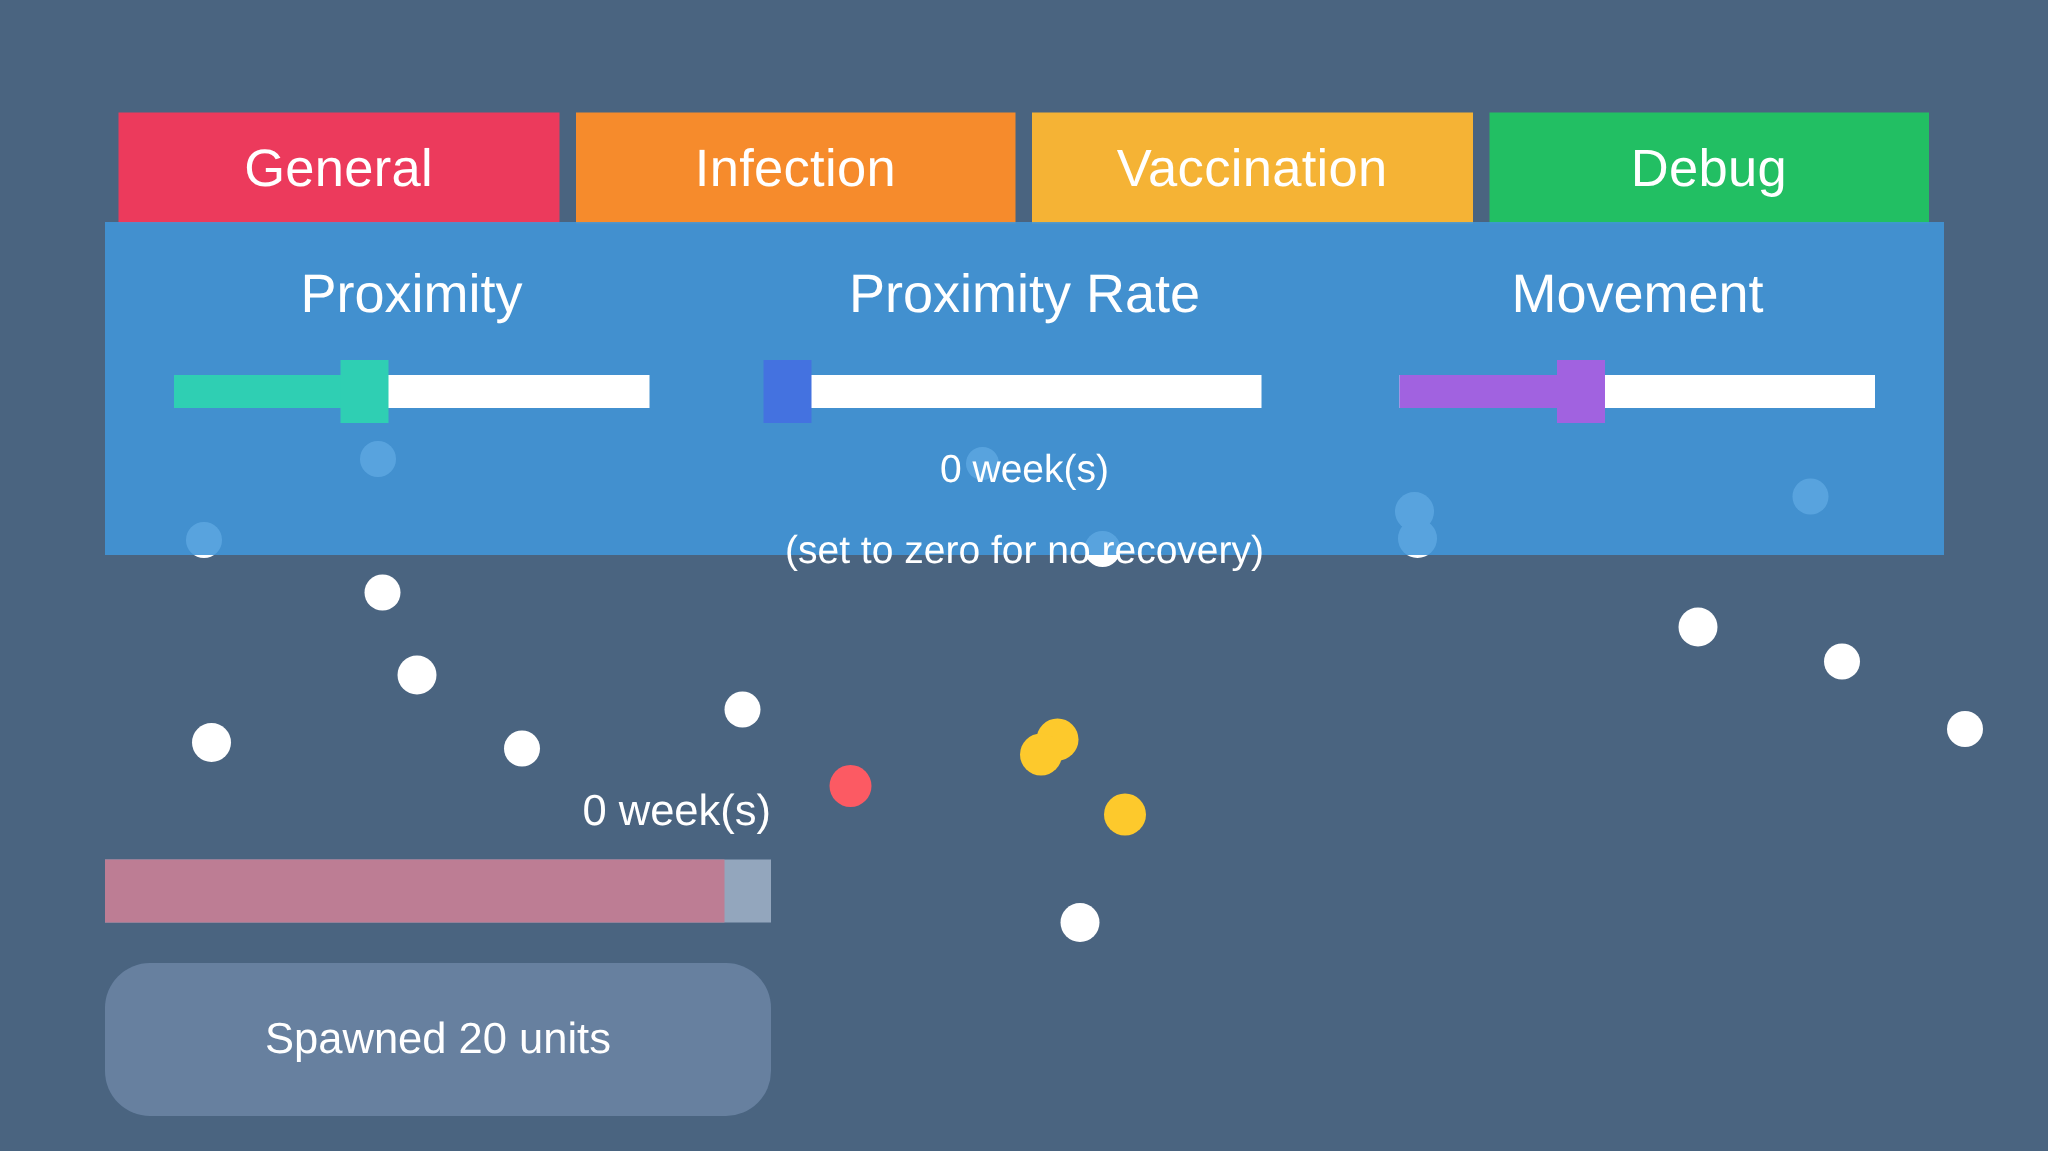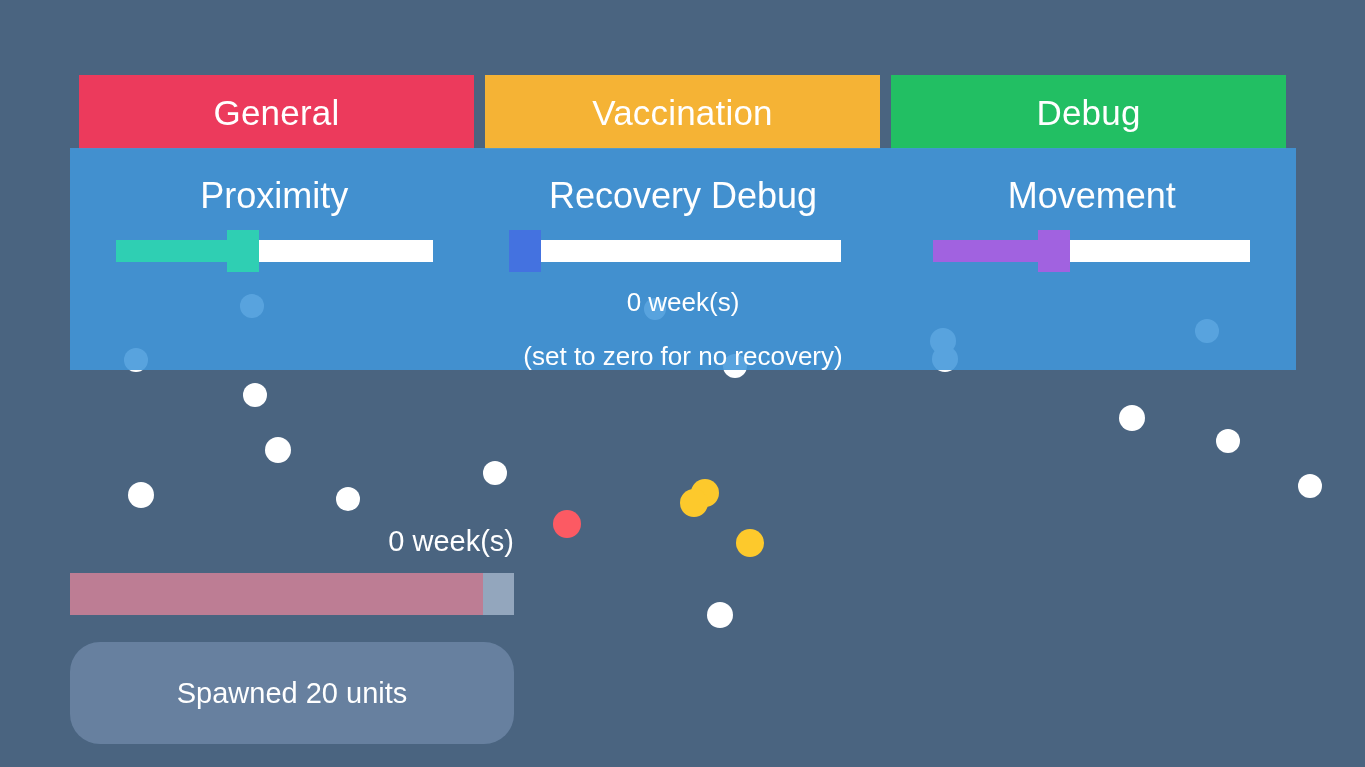--- a/index.html
+++ b/index.html
@@ -61,21 +61,21 @@
   .setting-col {
     flex: 1 1 0;
     position: relative;
     padding-top: 30px;
     text-align: center;
   }
   .setting-title {
     color: #ffffff;
     font-size: 36px;
     line-height: 1;
-    margin-bottom: 16px;
+    margin-bottom: 26px;
     white-space: nowrap;
     text-align: center;
   }
   .slider {
     position: relative;
     height: 42px;
     margin: 0 46px;
     display: flex;
     align-items: center;
   }
@@ -174,37 +174,38 @@
       <div class="unit" style="left: 705px; top: 493px; width: 28px; height: 28px; background: rgb(253, 201, 44);"></div>
       <div class="unit" style="left: 694px; top: 503px; width: 28px; height: 28px; background: rgb(253, 201, 44);"></div>
       <div class="unit" style="left: 567px; top: 524px; width: 28px; height: 28px; background: rgb(252, 90, 99);"></div>
       <div class="unit" style="left: 750px; top: 543px; width: 28px; height: 28px; background: rgb(253, 201, 44);"></div>
       <div class="unit" style="left: 720px; top: 615px; width: 26px; height: 26px; background: rgb(255, 255, 255);"></div>
       <div class="unit" style="left: 1310px; top: 486px; width: 24px; height: 24px; background: rgb(255, 255, 255);"></div>
     </div>
 
   <div id="tab-bar">
     <button class="tab" style="background: rgb(236, 58, 92);">General</button>
+    <button class="tab" style="background: rgb(246, 139, 44);">Infection</button>
     <button class="tab" style="background: rgb(245, 179, 53);">Vaccination</button>
     <button class="tab" style="background: rgb(34, 191, 99);">Debug</button>
   </div>
 
   <div id="settings-panel">
 
     <div class="setting-col">
       <div class="setting-title">Proximity</div>
       <div class="slider">
         <div class="slider-track"></div>
         <div class="slider-fill" style="width: 40%; background: rgb(47, 207, 179);"></div>
         <div class="slider-handle" style="left: 40%; background: rgb(47, 207, 179);"></div>
       </div>
     </div>
 
     <div class="setting-col">
-      <div class="setting-title">Recovery Debug</div>
+      <div class="setting-title">Proximity Rate</div>
       <div class="slider">
         <div class="slider-track"></div>
         <div class="slider-fill" style="width: 0%; background: rgb(68, 114, 224);"></div>
         <div class="slider-handle" style="left: 0%; background: rgb(68, 114, 224);"></div>
       </div>
       <div class="setting-sub">0 week(s)</div>
       <div class="setting-sub" style="margin-top:16px;text-align:center;">(set to zero for no recovery)</div>
     </div>
 
     <div class="setting-col">

